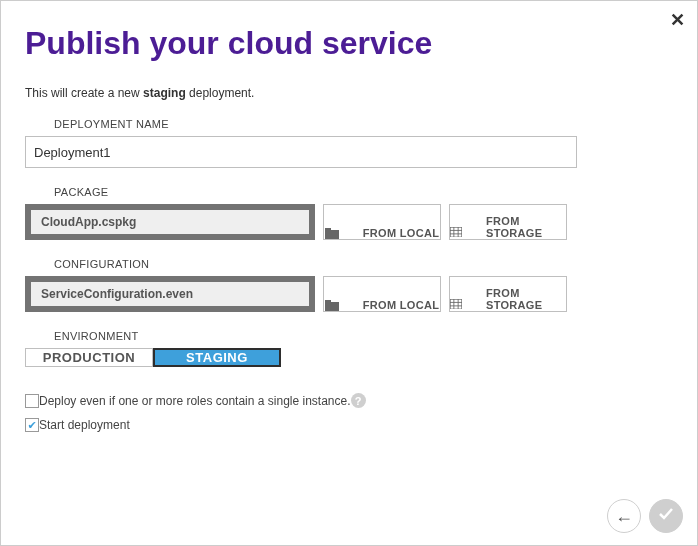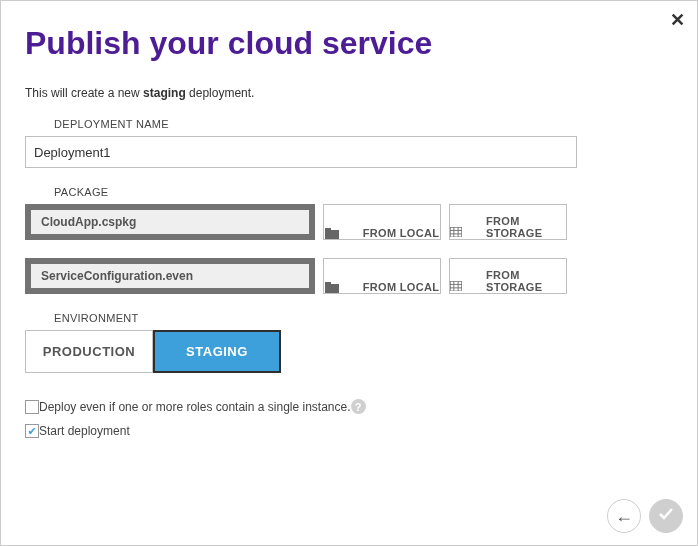--- a/index.html
+++ b/index.html
@@ -74,21 +74,21 @@
     font-size: 11px;
     font-weight: 600;
     color: #555;
     cursor: pointer;
     width: 118px;
     letter-spacing: 0.3px;
   }
   .source-btn .icn { width: 14px; height: 12px; display: inline-block; }
   .env-row { display: flex; margin-bottom: 26px; }
   .env-btn {
-    height: 43px;
+    height: 19px;
     width: 128px;
     border: 1px solid #bfbfbf;
     background: #fff;
     font-size: 13px;
     font-weight: 700;
     color: #555;
     cursor: pointer;
     letter-spacing: 0.5px;
   }
   .env-btn.selected {
@@ -185,20 +185,21 @@
             <line x1="0" y1="4" x2="14" y2="4" stroke="#666" stroke-width="1"></line>
             <line x1="0" y1="8" x2="14" y2="8" stroke="#666" stroke-width="1"></line>
             <line x1="4.5" y1="0" x2="4.5" y2="12" stroke="#666" stroke-width="1"></line>
             <line x1="9.5" y1="0" x2="9.5" y2="12" stroke="#666" stroke-width="1"></line>
           </svg>
       </span>
       <span>FROM STORAGE</span>
     </div>
   </div>
 
+  <div class="field-label">CONFIGURATION</div>
   <div class="row">
     <div class="file-box">
       <span>ServiceConfiguration.even</span>
     </div>
     <div class="source-btn">
       <span class="icn">
         <svg viewBox="0 0 14 12">
             <rect x="0" y="3" width="14" height="9" fill="#666"></rect>
             <rect x="0" y="1" width="6" height="3" fill="#666"></rect>
           </svg>

